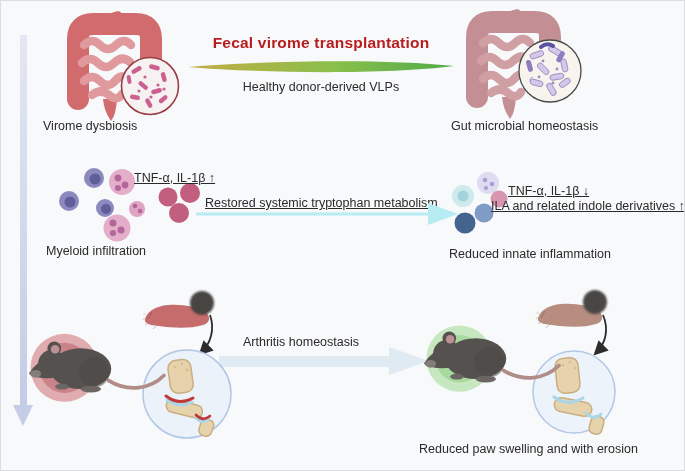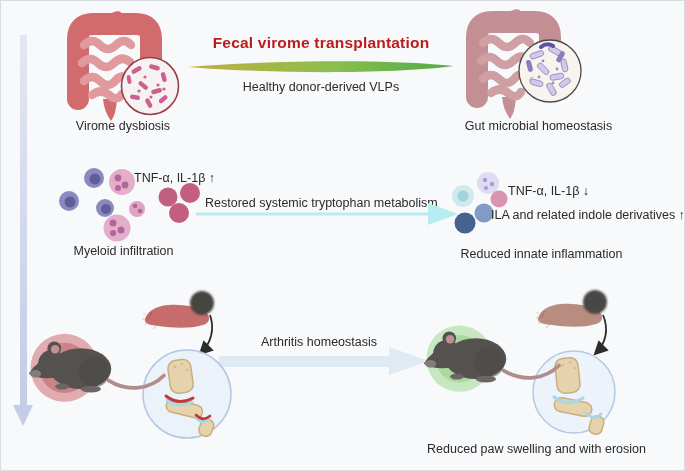--- a/index.html
+++ b/index.html
@@ -2,22 +2,22 @@
 <html><head>
 <meta charset="utf-8">
 <style>
   html,body{margin:0;padding:0;background:#ffffff;}
   #canvas{
     position:relative;width:685px;height:471px;box-sizing:border-box;
     background:#f8f9fb;border:1px solid #d9dde2;overflow:hidden;
     font-family:"Liberation Sans","DejaVu Sans",sans-serif;color:#2a2a2a;
   }
   .abs{position:absolute;}
-  .caption{font-size:12.5px;line-height:1.15;text-align:center;}
-  .nowrap{white-space:nowrap;}
+  .caption{font-size:12.5px;line-height:1.15;}
+  .nowrap{white-space:nowrap;text-decoration:underline;}
   .title{font-size:15.5px;font-weight:bold;text-align:center;letter-spacing:.2px;color:#b91c1c;}
   .sub{font-size:12.5px;text-align:center;}
   svg{display:block;overflow:visible;}
   
   #timeline-shaft{left:19px;top:34px;width:7px;height:371px;
     background:linear-gradient(#e3e7f3,#c4cce6);}
   #timeline-head{left:12px;top:404px;width:0;height:0;
     border-left:10.5px solid transparent;border-right:10.5px solid transparent;
     border-top:21px solid #c4cce6;}
 </style>
@@ -181,21 +181,21 @@
     <circle cx="36" cy="11" r="2.2" fill="#a59dd4"></circle>
       <circle cx="43" cy="15" r="2.2" fill="#a59dd4"></circle>
       <circle cx="37" cy="19" r="2" fill="#a59dd4"></circle>
     <circle cx="14" cy="27" r="11" fill="#cfe9ed"></circle>
       <circle cx="14" cy="27" r="5.5" fill="#a3d4dc"></circle>
     <circle cx="50" cy="30" r="8.5" fill="#d795ae"></circle>
     <circle cx="35" cy="44" r="9.5" fill="#7f9bc6"></circle>
     <circle cx="16" cy="54" r="10.5" fill="#44638f"></circle>
   </svg>
   <div class="abs caption nowrap" style="left:507px;top:183px">TNF-α, IL-1β ↓</div>
-  <div class="abs caption nowrap" style="left:490px;top:207px">ILA and related indole derivatives ↑</div>
+  <div class="abs caption nowrap" style="left:490px;top:198px">ILA and related indole derivatives ↑</div>
   <div class="abs caption" style="left:448px;top:246px;width:185px">Reduced innate inflammation</div>
 
   <svg class="abs" style="left:138px;top:348px;z-index:2" width="97" height="93" viewBox="0 0 97 93">
     <circle cx="48" cy="45" r="44" fill="#ecf2f9" stroke="#b3c8e6" stroke-width="1.5"></circle>
     <g stroke="#c9ae80" stroke-width="1.5" fill="#e6d3ac">
       <rect x="30" y="11" width="23" height="33" rx="8" transform="rotate(-8 41 27)"></rect>
       <rect x="27" y="53" width="37" height="13" rx="6.5" transform="rotate(14 45 59)"></rect>
       <rect x="61" y="70" width="13" height="17" rx="5.5" transform="rotate(20 67 78)"></rect>
     </g>
     <g fill="#cfb88c" opacity="0.85">

